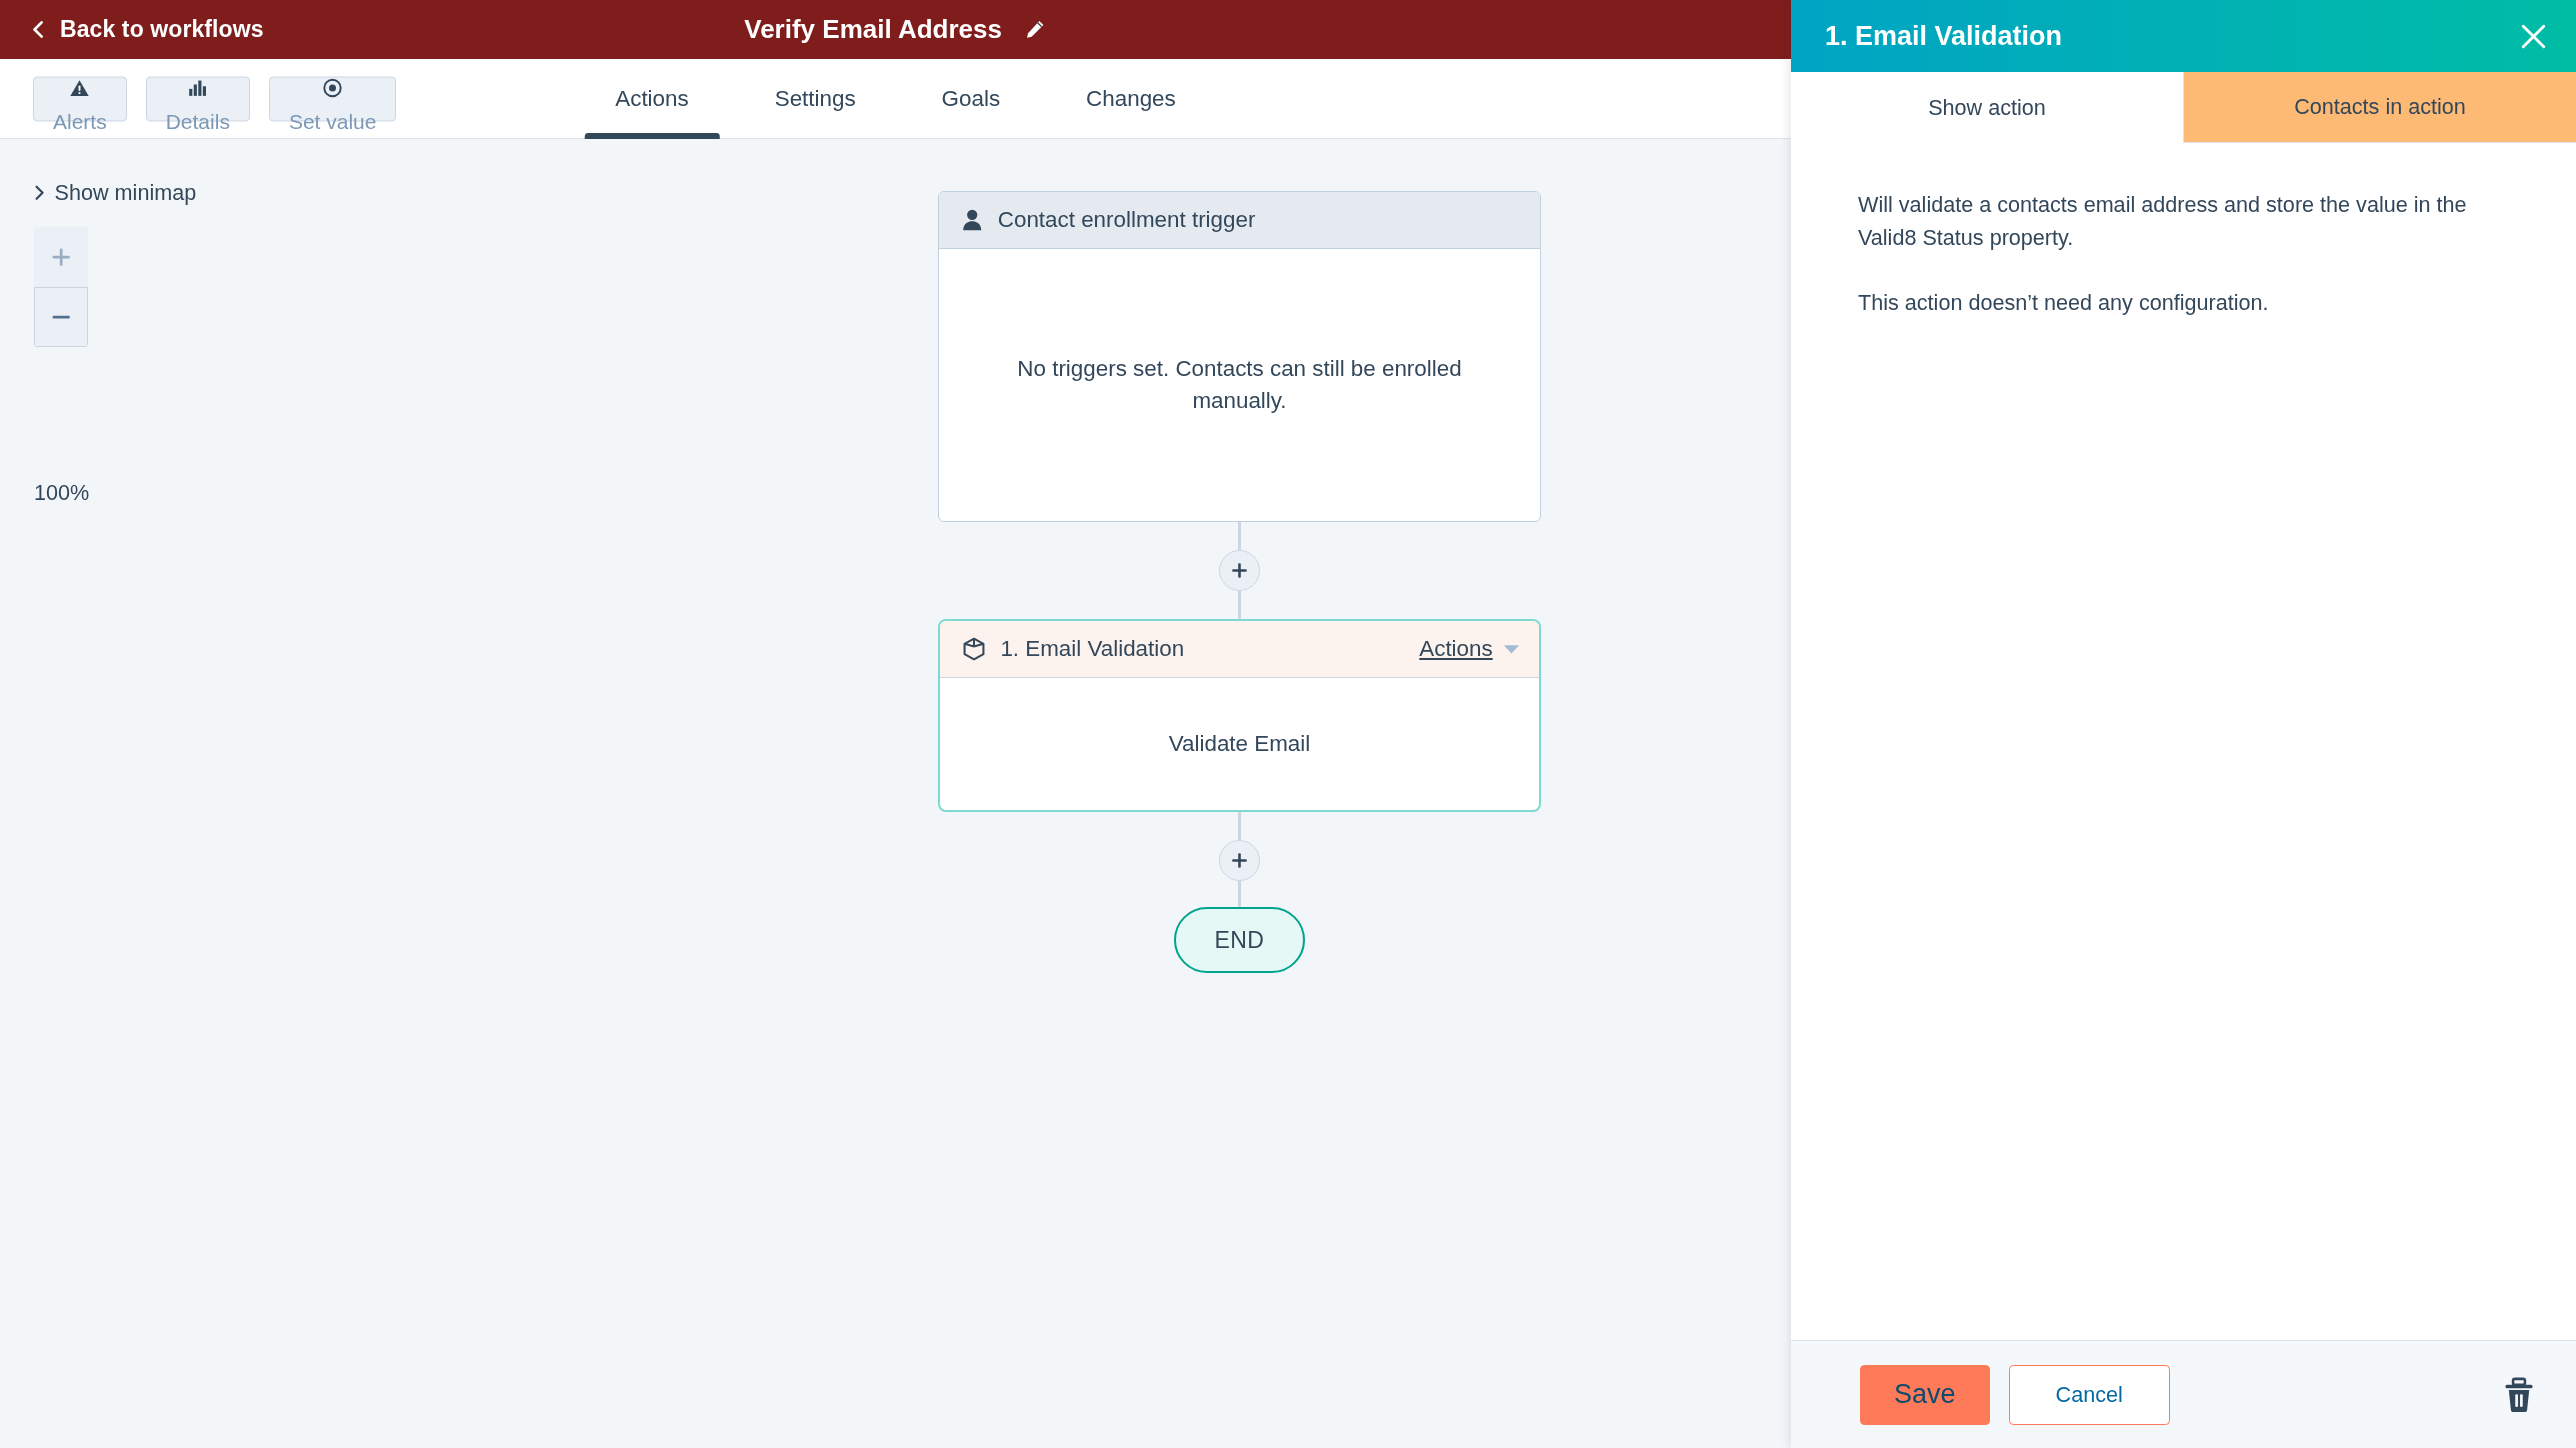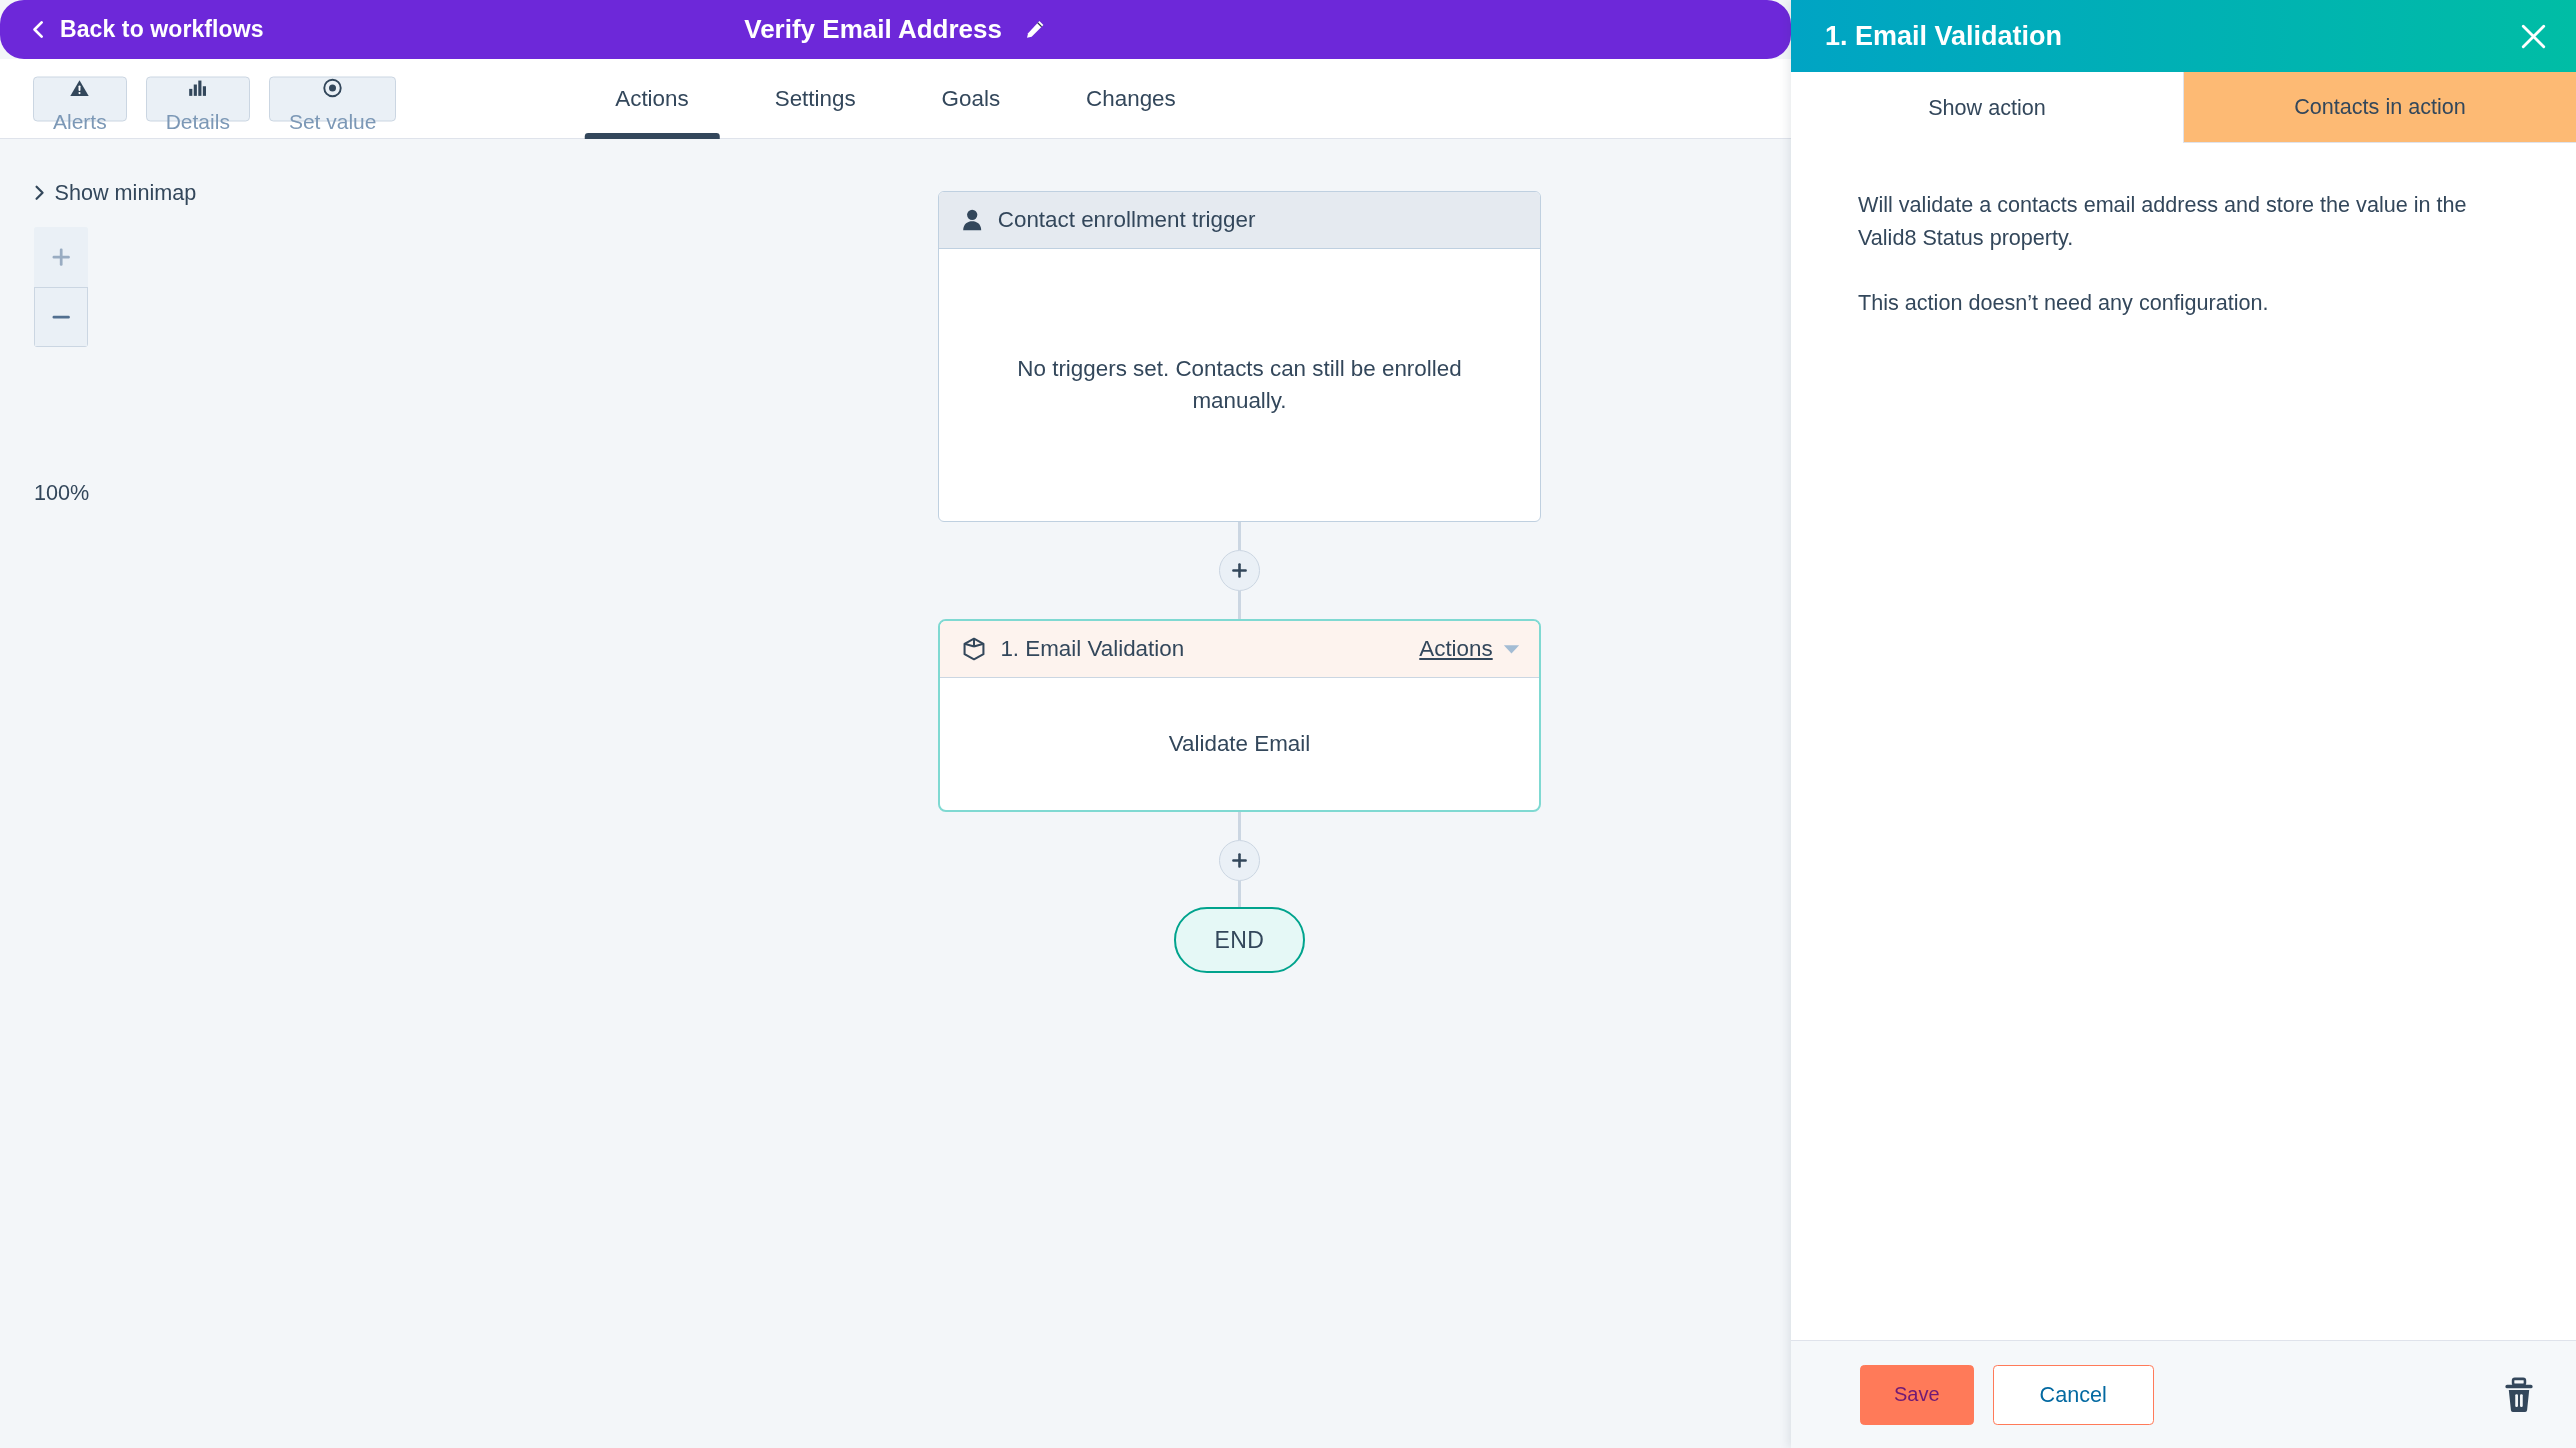--- a/index.html
+++ b/index.html
@@ -8,22 +8,22 @@
     font-family: "Liberation Sans", sans-serif;
     background: #F3F6F9;
     overflow: hidden;
   }
   .app { position: relative; width: 2576px; height: 1448px; }
 
   
   .topnav {
     position: absolute; left: 0; top: 0;
     width: 1791px; height: 59px;
-    background: #6d28d9;
-    display: flex; align-items: center; border-radius: 24px;
+    background: #7f1d1d;
+    display: flex; align-items: center;
   }
   .back-link {
     display: flex; align-items: center; gap: 12px;
     margin-left: 29px; cursor: pointer;
   }
   .back-chevron { width: 19px; height: 19px; display: block; }
   .back-text {
     color: #ffffff; font-size: 23px; font-weight: 700;
     letter-spacing: 0.1px;
   }
@@ -219,21 +219,21 @@
     flex: none; height: 108px;
     background: #F5F8FA;
     border-top: 0.9px solid #DFE3EB;
     display: flex; align-items: center;
     padding: 0 38px 0 69px;
     gap: 19px;
   }
   .btn-save {
     height: 60px; padding: 0 33px;
     background: #FF7A59; border: 0.9px solid #FF7A59;
-    border-radius: 4.3px; color: #701a75; font-size: 20px;
+    border-radius: 4.3px; color: #0c4a6e; font-size: 27px;
     cursor: pointer;
   }
   .btn-cancel {
     height: 60px; padding: 0 46px;
     background: #ffffff; border: 0.9px solid #FF7A59;
     border-radius: 4.3px; color: #0369a1; font-size: 21.6px;
     cursor: pointer;
   }
   .trash-btn {
     margin-left: auto; width: 38px; height: 41px;

